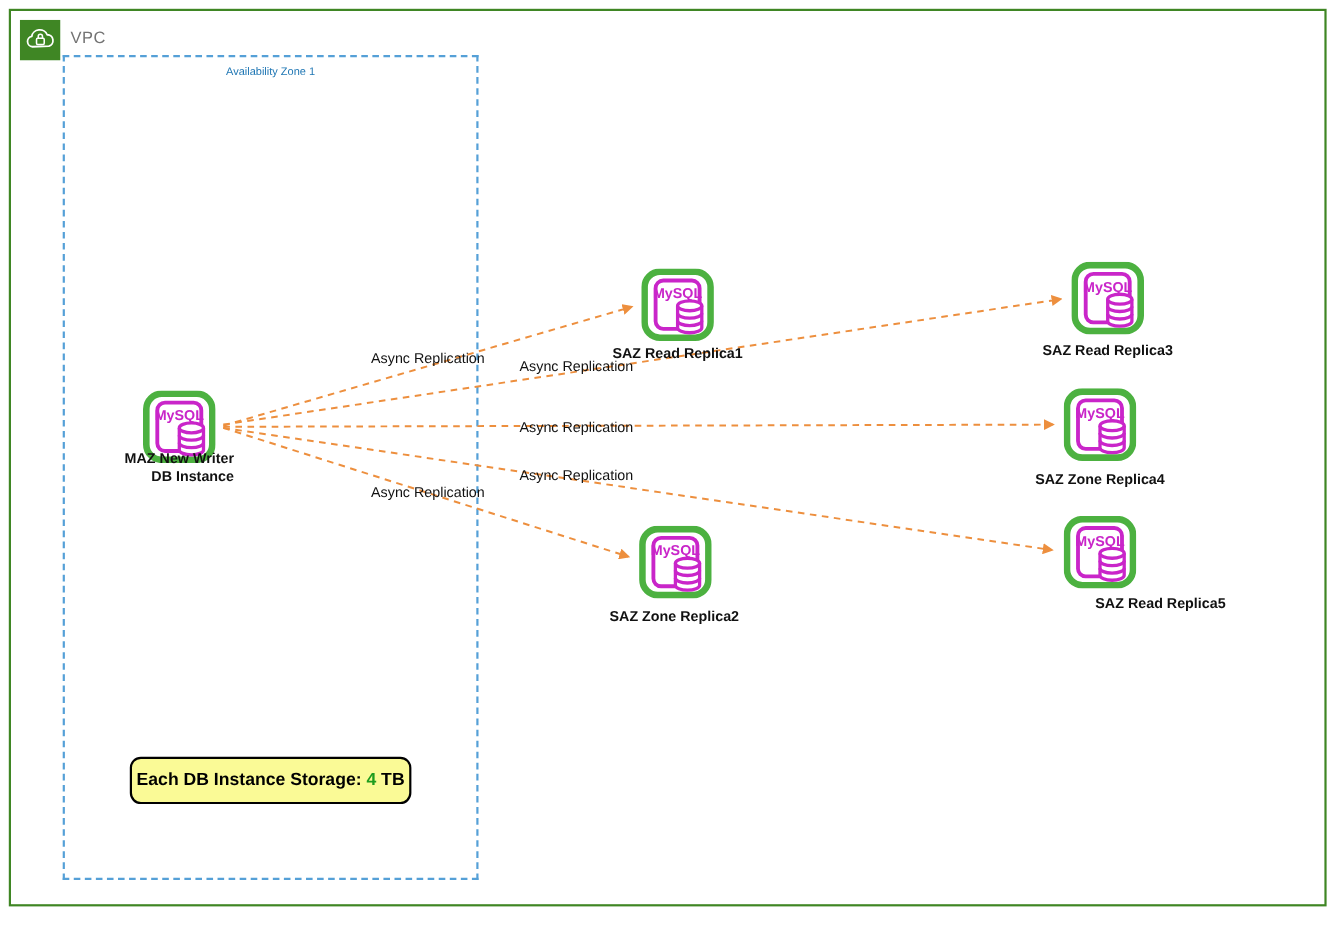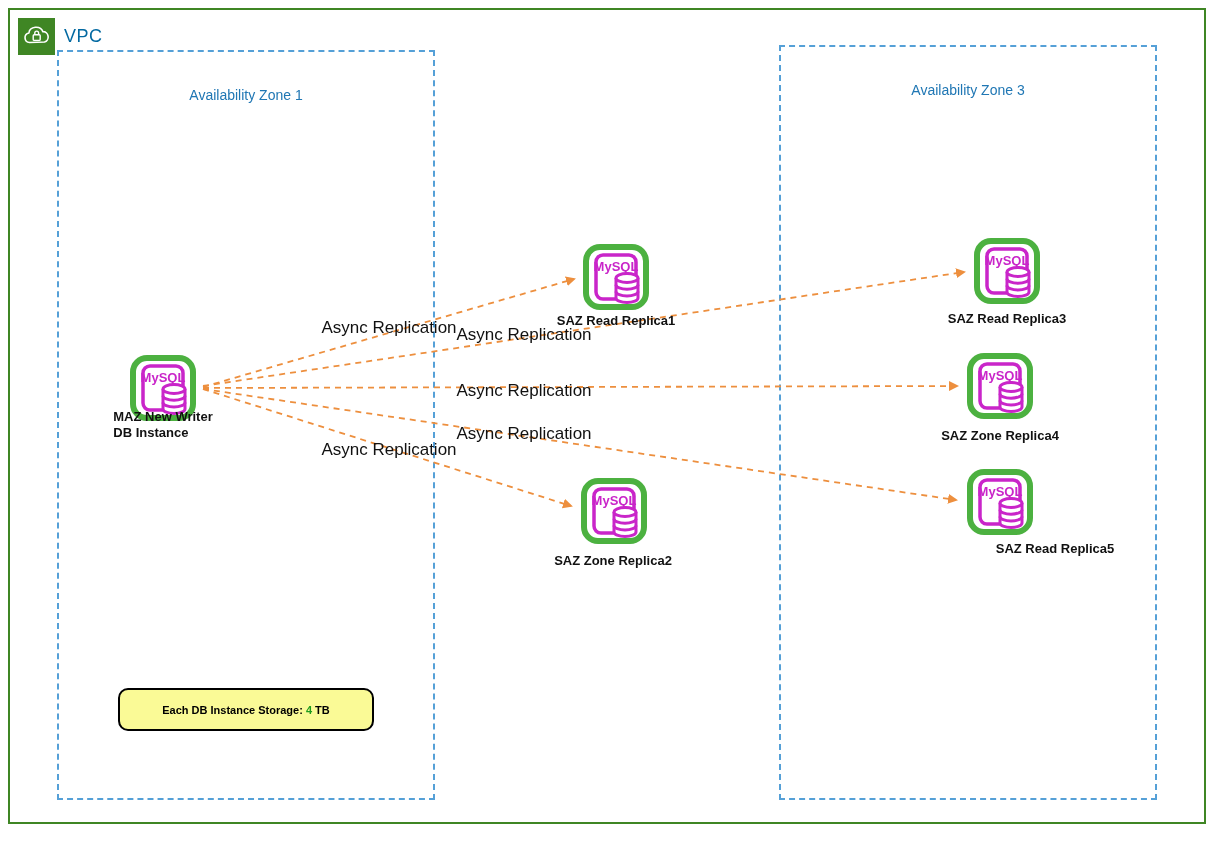--- a/index.html
+++ b/index.html
@@ -6,70 +6,67 @@
   .canvas{
     position:relative;width:1222px;height:842px;background:#fff;overflow:hidden;
     font-family:"Liberation Sans", sans-serif;
   }
   .vpc-box{
     position:absolute;left:8px;top:8px;width:1198px;height:816px;
     border:2px solid #3f8624;box-sizing:border-box;background:#fff;
   }
   .vpc-icon{position:absolute;left:8px;top:8px;width:37px;height:37px;}
   .vpc-label{
-    position:absolute;left:54px;top:16px;font-size:18px;color:#0369a1;letter-spacing:.5px;
+    position:absolute;left:54px;top:16px;font-size:15px;color:#737373;letter-spacing:.5px;
   }
   .az{
     position:absolute;border:2px dashed #55a0d7;box-sizing:border-box;background:transparent;
   }
   .az-title{
     position:absolute;top:8px;left:0;width:100%;text-align:center;
-    font-size:14px;color:#2077b4;margin-top:27px;
+    font-size:10px;color:#2077b4;
   }
   #az1{left:57px;top:50px;width:378px;height:750px;}
   #az2{left:462px;top:47px;width:299px;height:753px;}
   #az3{left:779px;top:45px;width:378px;height:755px;}
   .edges{position:absolute;left:0;top:0;width:1222px;height:842px;pointer-events:none;}
   .node-icon{position:absolute;width:66px;height:66px;}
   .node-label{
-    position:absolute;transform:translateX(-50%);white-space:nowrap;text-align:left;
+    position:absolute;transform:translateX(-50%);white-space:nowrap;text-align:right;
     font-size:13px;font-weight:700;color:#111;line-height:16px;
   }
   .edge-label{
     position:absolute;transform:translateX(-50%);white-space:nowrap;
-    font-size:17px;color:#111;
+    font-size:13px;color:#111;
   }
   .note{
     position:absolute;left:118px;top:688px;width:256px;height:43px;
     background:#fafa96;border:2px solid #000;border-radius:10px;box-sizing:border-box;
     display:flex;align-items:center;justify-content:center;
-    font-size:11px;font-weight:700;color:#000;white-space:pre;
+    font-size:16px;font-weight:700;color:#000;white-space:pre;
   }
   .note .green{color:#1e9c1e;}
 </style>
 </head>
 <body>
 
 <div class="canvas">
 
   <div class="vpc-box">
     <svg class="vpc-icon" viewBox="0 0 37 37">
       <rect x="0" y="0" width="37" height="37" fill="#3f8624"></rect>
       <path d="M11.5 24.5 a4.8 4.8 0 0 1 -0.6 -9.5 a7.2 6.4 0 0 1 14 -1.4 a5 5.3 0 0 1 1.6 10.4 z" fill="none" stroke="#ffffff" stroke-width="1.6" stroke-linejoin="round"></path>
       <rect x="15.2" y="16.8" width="7" height="5.6" rx="1" fill="none" stroke="#ffffff" stroke-width="1.4"></rect>
       <path d="M16.8 16.8 v-1.8 a1.9 1.9 0 0 1 3.8 0 v1.8" fill="none" stroke="#ffffff" stroke-width="1.4"></path>
     </svg>
     <span class="vpc-label">VPC</span>
   </div>
 
   <div class="az" id="az1">
     <div class="az-title">Availability Zone 1</div>
-  </div>
-  <div class="az" id="az3">
-    <div class="az-title">Availability Zone 3</div>
   </div>
 
   <svg class="edges">
     <defs>
       <marker id="ah" markerWidth="10" markerHeight="10" refX="8" refY="5" orient="auto" markerUnits="userSpaceOnUse">
         <path d="M0,0 L10,5 L0,10 z" fill="#ed8f3e"></path>
       </marker>
     </defs>
     <g stroke="#ed8f3e" stroke-width="1.8" stroke-dasharray="6 5" fill="none">
       <line x1="203" y1="387" x2="574" y2="279" marker-end="url(#ah)"></line>

